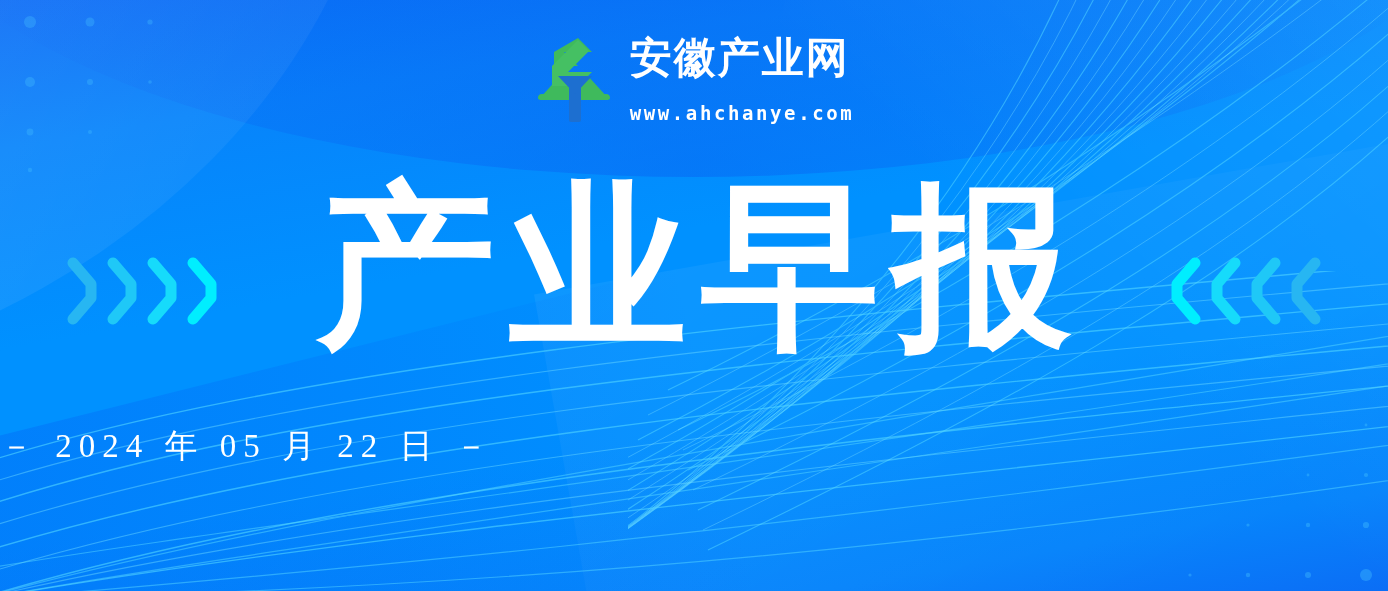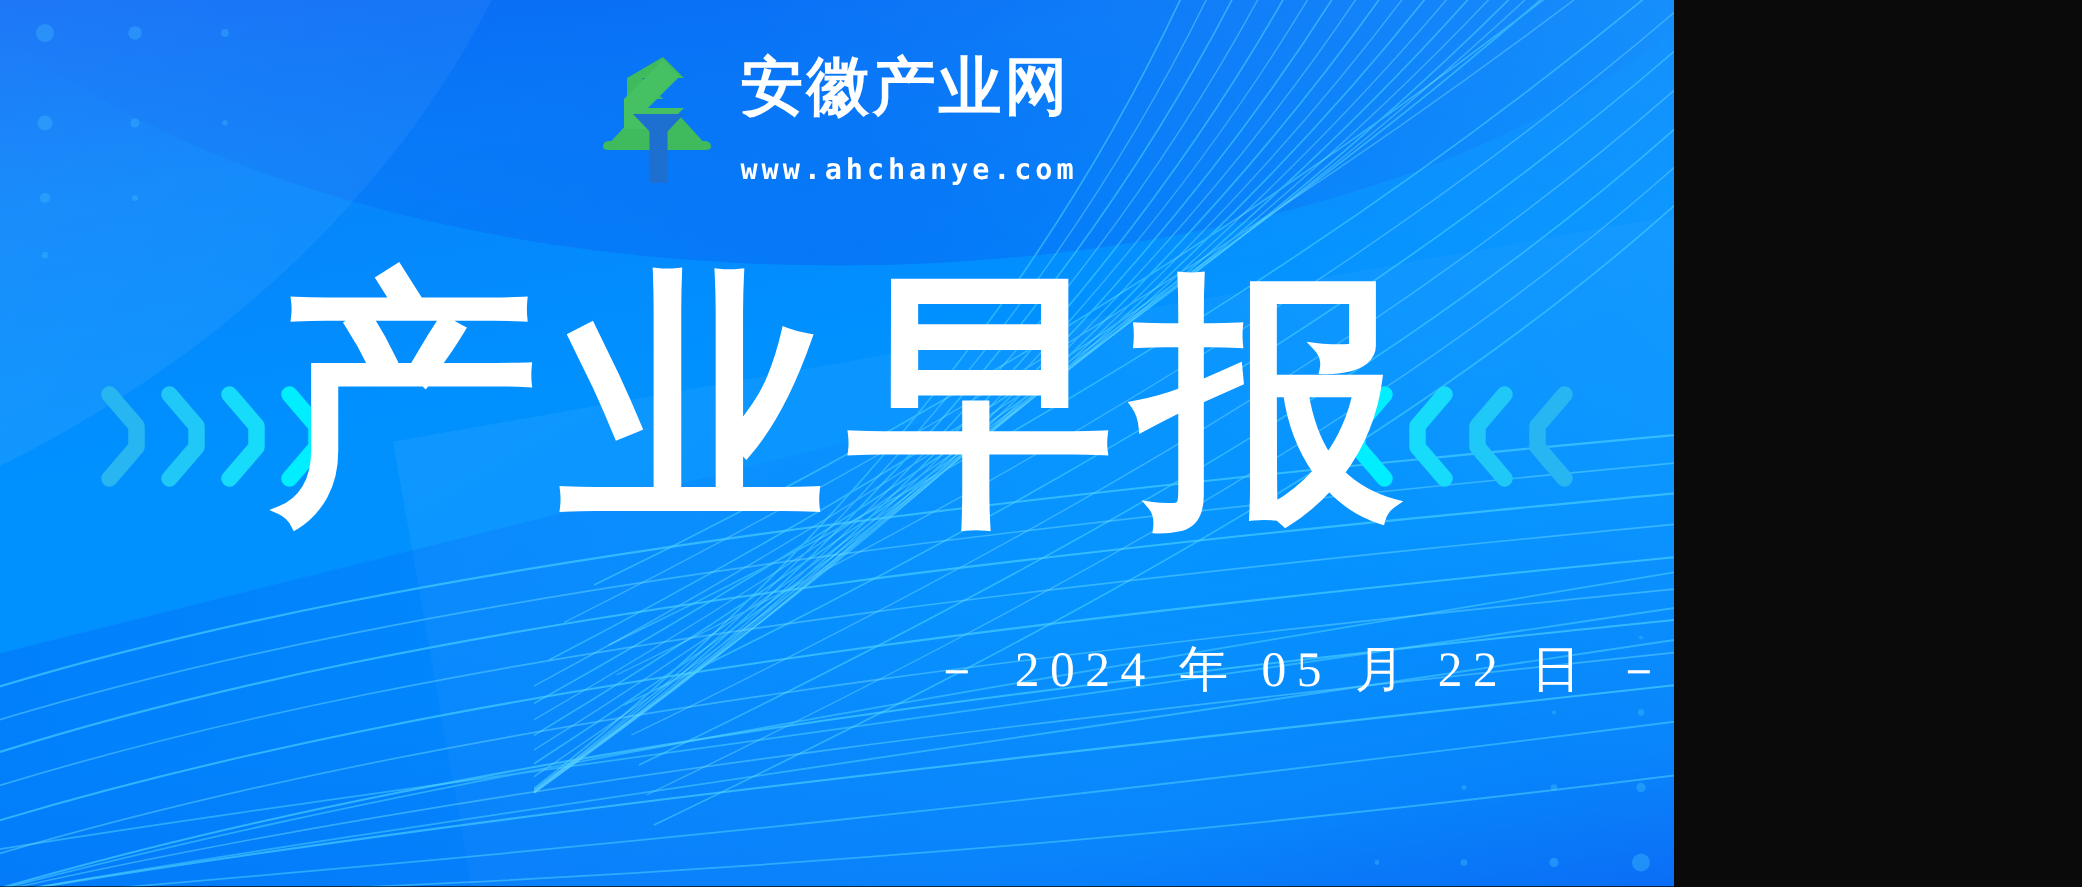--- a/index.html
+++ b/index.html
@@ -2,21 +2,21 @@
 <html><head>
 <meta charset="utf-8">
 <style>
   html, body {
     margin: 0;
     padding: 0;
     background: #0a0a0a;
   }
   #banner {
     position: relative;
-    width: 1116px;
+    width: 1388px;
     height: 591px;
     overflow: hidden;
     font-family: "Liberation Sans", sans-serif;
     background: linear-gradient(170deg, #0a6cf6 0%, #0784fb 18%, #0091ff 42%, #0091ff 66%, #0784fb 88%, #0b6ef6 100%);
   }
 
   
   .bg-layer {
     position: absolute;
     inset: 0;
@@ -153,21 +153,21 @@
   .chev-left { left: 66px; }
   .chev-right { right: 66px; }
   .chev { width: 34px; height: 72px; display: block; }
 
   
   .date-row {
     position: absolute;
     top: 424px;
     left: 0;
     right: 0;
-    text-align: right;
+    text-align: left;
   }
   .date-text {
     display: inline-block;
     color: #ffffff;
     font-size: 33px;
     letter-spacing: 7px;
     font-family: "Liberation Serif", "DejaVu Serif", serif;
     white-space: nowrap;
   }
 </style>

